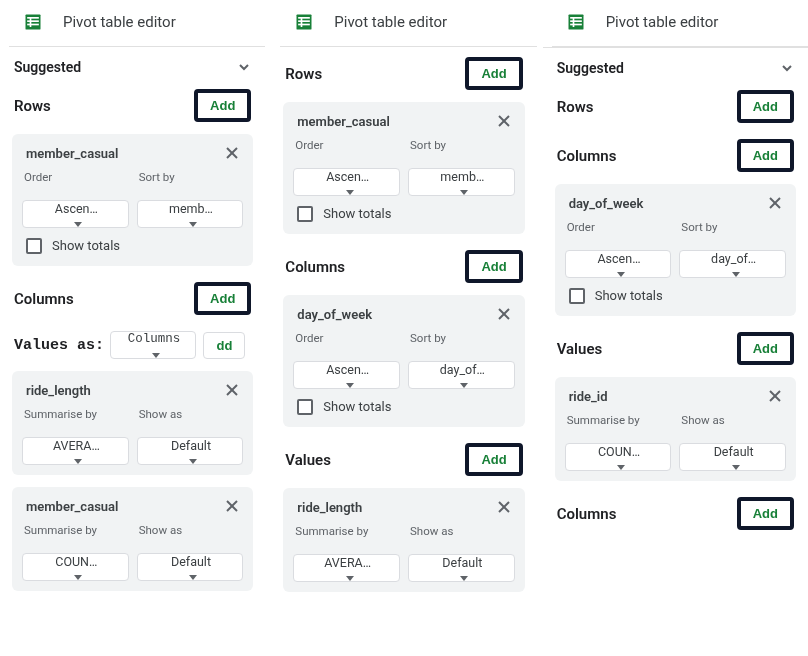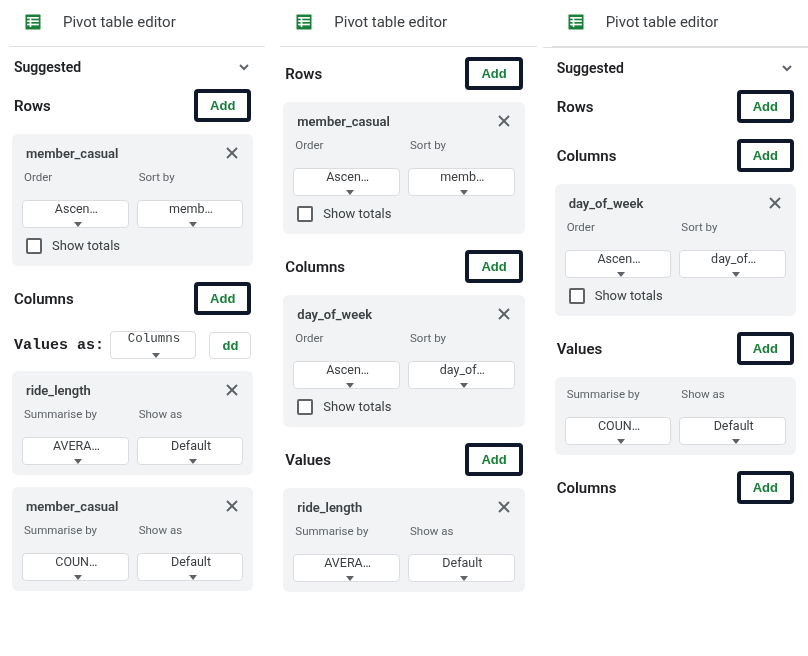--- a/index.html
+++ b/index.html
@@ -164,21 +164,21 @@
     display: flex;
     align-items: center;
     gap: 6px;
     padding: 10px 14px 6px 14px;
     position: relative;
   }
   .values-as-row .dd { width: 86px; }
   
   .values-as-row .add-peek {
     position: absolute;
-    right: 14px;
+    right: 20px;
     border: 1px solid #dadce0;
     color: #188038;
     font-weight: 600;
     font-size: 13px;
     background: #fff;
     border-radius: 4px;
     padding: 5px 12px;
     z-index: 0;
   }
   .values-as-row .dd, .values-as-row .section-label { position: relative; z-index: 1; background: #fff; font-family: Liberation Mono, monospace; }
@@ -499,20 +499,29 @@
       <span class="cb"></span>
       <span>Show totals</span>
     </div>
   </div>
 
   <div class="section-row">
     <span class="section-label">Values</span>
     <button class="add-btn">Add</button>
   </div>
   <div class="chip">
+    <div class="chip-head">
+      <span class="chip-title">ride_id</span>
+      <span class="x-btn">
+          <svg viewBox="0 0 14 14">
+            <line x1="2" y1="2" x2="12" y2="12"></line>
+            <line x1="12" y1="2" x2="2" y2="12"></line>
+          </svg>
+        </span>
+    </div>
     <div class="chip-body">
       <div class="dd-col">
         <span class="dd-label">Summarise by</span>
         <div class="dd">
             <span class="dd-text">COUN…</span>
             <span class="caret"></span>
           </div>
       </div>
       <div class="dd-col">
         <span class="dd-label">Show as</span>

